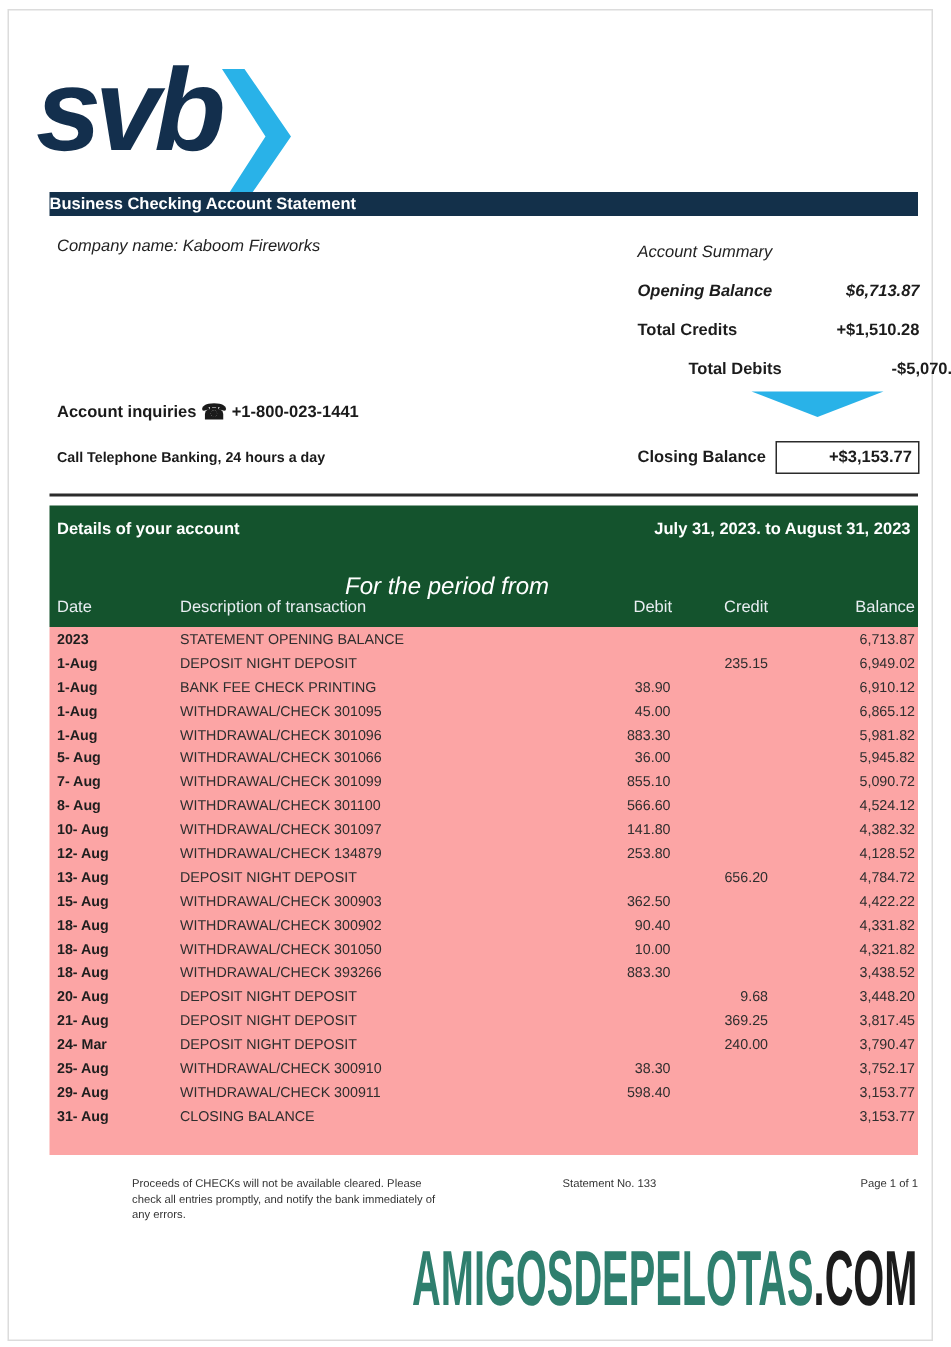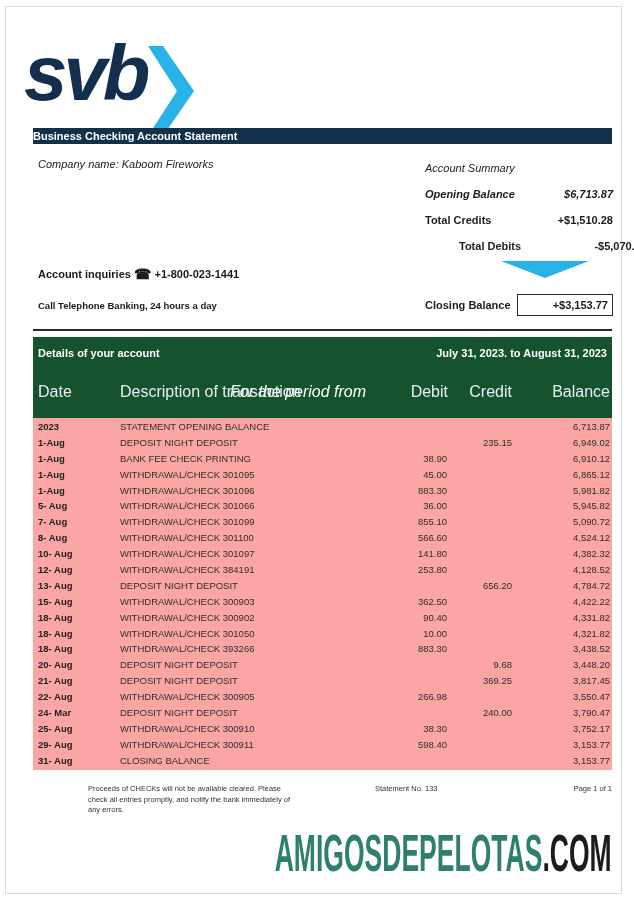--- a/index.html
+++ b/index.html
@@ -54,21 +54,21 @@
   }
   .rule { position:absolute; left:33px; top:329px; width:579px; height:2px; background:#2b2b2b; }
   
   .details-head {
     position:absolute; left:33px; top:337px; width:579px; height:81px;
     background:#14532d; color:#ffffff;
   }
   .details-title { position:absolute; left:5px; top:10px; font-size:11px; font-weight:bold; }
   .details-period-label { position:absolute; left:197px; top:26px; font-size:16px; font-style:italic;margin-top:20px; }
   .details-period-value { position:absolute; right:5px; top:10px; font-size:11px; font-weight:bold; }
-  .col { position:absolute; bottom:17px; font-size:16px; color:#e9eef2; }
+  .col { position:absolute; bottom:7px; font-size:11px; color:#e9eef2; }
   .col-date { left:5px; } .col-desc { left:87px; }
   .col-debit { right:164px; } .col-credit { right:100px; } .col-balance { right:2px; }
   
   .tbody {
     position:absolute; left:33px; top:418px; width:579px; height:352px;
     background:#fca5a5; padding-top:1px;
   }
   .t-row { position:relative; height:15.9px; font-size:9.5px; line-height:15.9px; color:#2e2e2e; }
   .t-row .c-date { position:absolute; left:5px; font-weight:bold; color:#1e1e1e; }
   .t-row .c-desc { position:absolute; left:87px; }
@@ -213,21 +213,21 @@
     <div class="t-row">
       <span class="c-date">10- Aug</span>
       <span class="c-desc">WITHDRAWAL/CHECK 301097</span>
       <span class="c-debit">141.80</span>
       <span class="c-credit"></span>
       <span class="c-balance">4,382.32</span>
     </div>
 
     <div class="t-row">
       <span class="c-date">12- Aug</span>
-      <span class="c-desc">WITHDRAWAL/CHECK 384191</span>
+      <span class="c-desc">WITHDRAWAL/CHECK 134879</span>
       <span class="c-debit">253.80</span>
       <span class="c-credit"></span>
       <span class="c-balance">4,128.52</span>
     </div>
 
     <div class="t-row">
       <span class="c-date">13- Aug</span>
       <span class="c-desc">DEPOSIT NIGHT DEPOSIT</span>
       <span class="c-debit"></span>
       <span class="c-credit">656.20</span>
@@ -275,27 +275,20 @@
     </div>
 
     <div class="t-row">
       <span class="c-date">21- Aug</span>
       <span class="c-desc">DEPOSIT NIGHT DEPOSIT</span>
       <span class="c-debit"></span>
       <span class="c-credit">369.25</span>
       <span class="c-balance">3,817.45</span>
     </div>
 
-    <div class="t-row">
-      <span class="c-date">22- Aug</span>
-      <span class="c-desc">WITHDRAWAL/CHECK 300905</span>
-      <span class="c-debit">266.98</span>
-      <span class="c-credit"></span>
-      <span class="c-balance">3,550.47</span>
-    </div>
 
     <div class="t-row">
       <span class="c-date">24- Mar</span>
       <span class="c-desc">DEPOSIT NIGHT DEPOSIT</span>
       <span class="c-debit"></span>
       <span class="c-credit">240.00</span>
       <span class="c-balance">3,790.47</span>
     </div>
 
     <div class="t-row">

